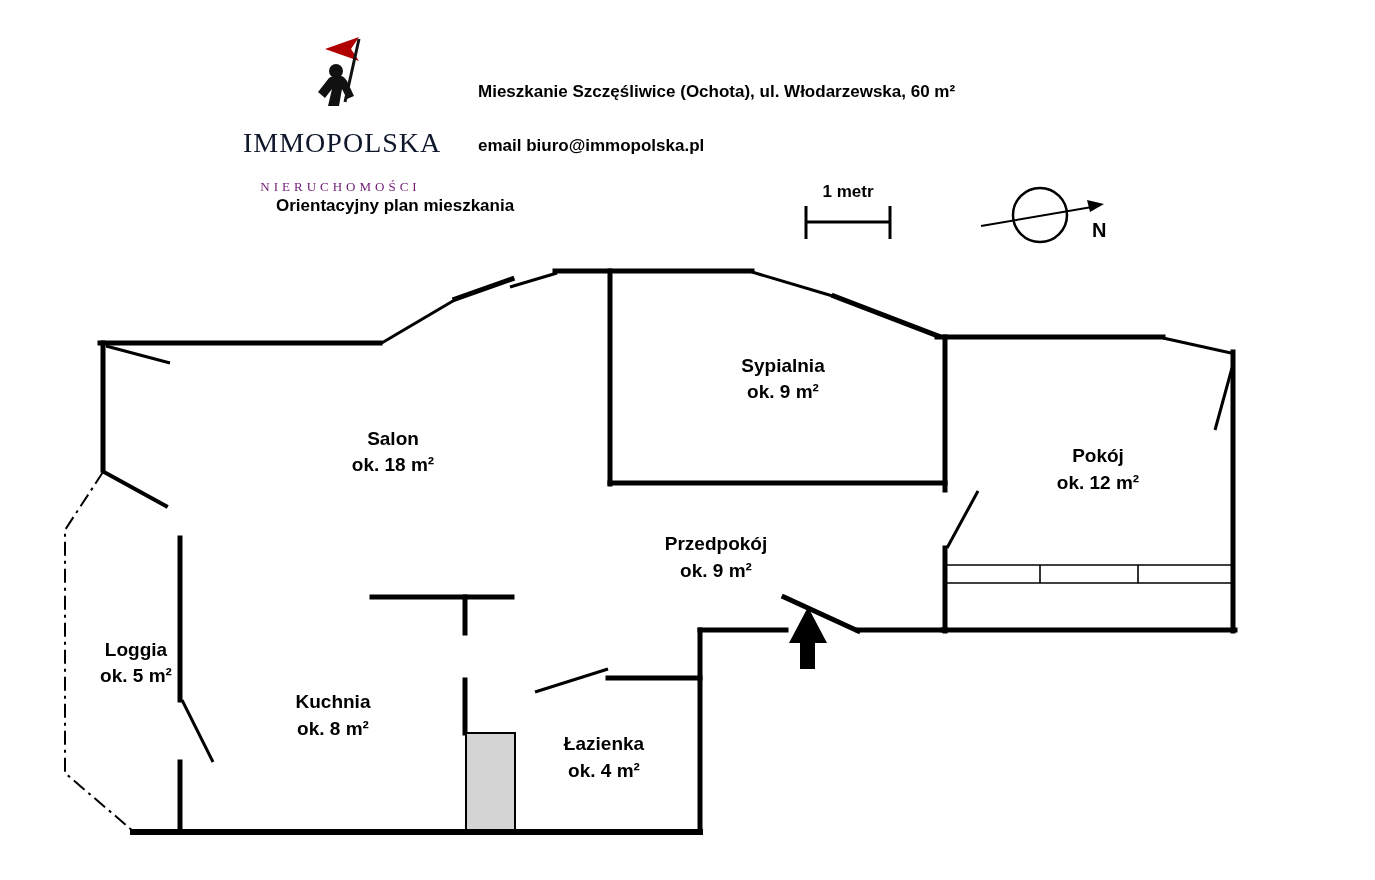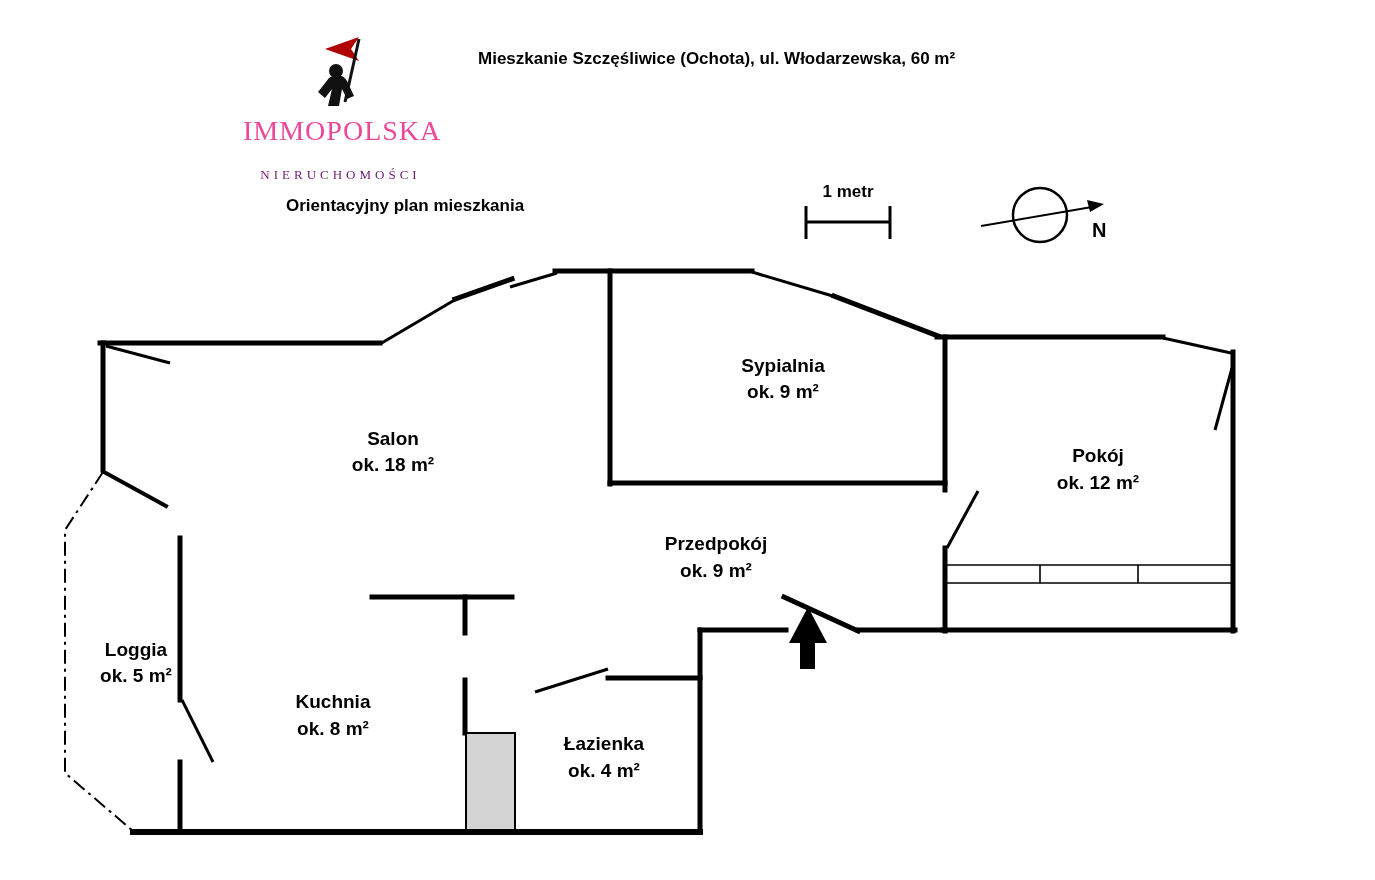--- a/index.html
+++ b/index.html
@@ -5,31 +5,31 @@
   html,body{margin:0;padding:0;}
   body{
     width:1375px;height:880px;background:#ffffff;position:relative;overflow:hidden;
     font-family:"Liberation Sans", sans-serif;color:#000;
   }
   .abs{position:absolute;}
   
   .logo-block{left:243px;top:34px;width:195px;text-align:center;}
   .logo-title{
     font-family:"Liberation Serif", serif;font-size:28px;letter-spacing:1px;
-    color:#ec4899;margin-top:2px;white-space:nowrap;
+    color:#0f172a;margin-top:14px;white-space:nowrap;
   }
   .logo-sub{
     font-family:"Liberation Serif", serif;font-size:13px;letter-spacing:4px;
     color:#701a75;margin-top:20px;white-space:nowrap;
   }
   
   .info-block{left:478px;top:48px;font-weight:bold;font-size:17px;line-height:21px;}
-  .info-line{white-space:nowrap;}
+  .info-line{white-space:nowrap;margin-top:33px;}
   
-  .plan-title{left:286px;top:196px;font-weight:bold;font-size:17px;white-space:nowrap;}
+  .plan-title{left:276px;top:196px;font-weight:bold;font-size:17px;white-space:nowrap;}
   
   .plan-svg{position:absolute;left:0;top:0;width:1375px;height:880px;}
   .room-name,.room-area{font-family:"Liberation Sans", sans-serif;font-weight:bold;font-size:19px;fill:#000;}
   .scale-label{font-family:"Liberation Sans", sans-serif;font-weight:bold;font-size:17px;fill:#000;}
   .north-label{font-family:"Liberation Sans", sans-serif;font-weight:bold;font-size:20px;fill:#000;}
 </style>
 </head>
 <body>
 
 <div class="abs logo-block">
@@ -38,20 +38,21 @@
     <line x1="78" y1="5" x2="64" y2="68" stroke="#111" stroke-width="3"></line>
     <circle cx="55" cy="37" r="7" fill="#111"></circle>
     <path d="M48,44 C56,39 63,41 66,47 L73,62 66,65 61,55 58,72 47,72 51,55 44,64 37,58 Z" fill="#111"></path>
   </svg>
   <div class="logo-title">IMMOPOLSKA</div>
   <div class="logo-sub">NIERUCHOMOŚCI</div>
 </div>
 
 <div class="abs info-block">
   <div class="info-line">Mieszkanie Szczęśliwice (Ochota), ul. Włodarzewska, 60 m²</div>
+  <div class="info-line">email biuro@immopolska.pl</div>
 </div>
 
 <div class="abs plan-title">Orientacyjny plan mieszkania</div>
 
 <svg class="plan-svg" viewBox="0 0 1375 880">
 
   <g stroke="#000" stroke-width="3">
     <line x1="806" y1="206" x2="806" y2="239"></line>
     <line x1="890" y1="206" x2="890" y2="239"></line>
     <line x1="806" y1="222" x2="890" y2="222"></line>

